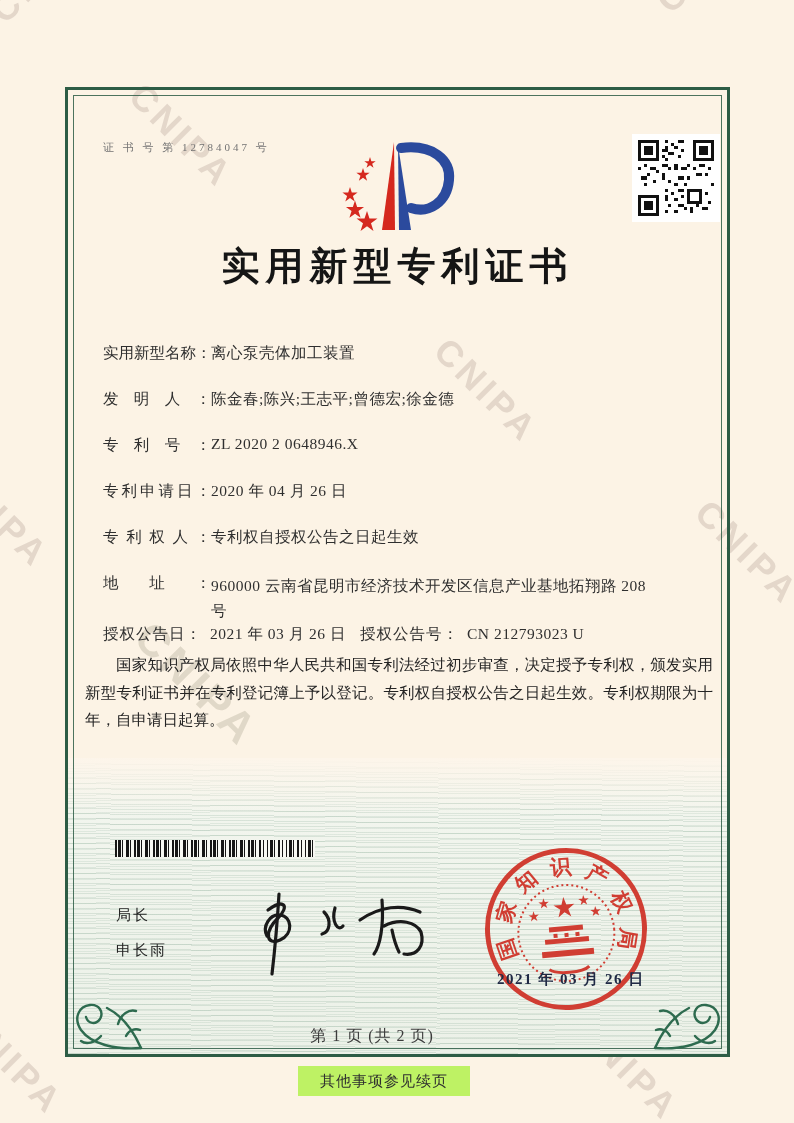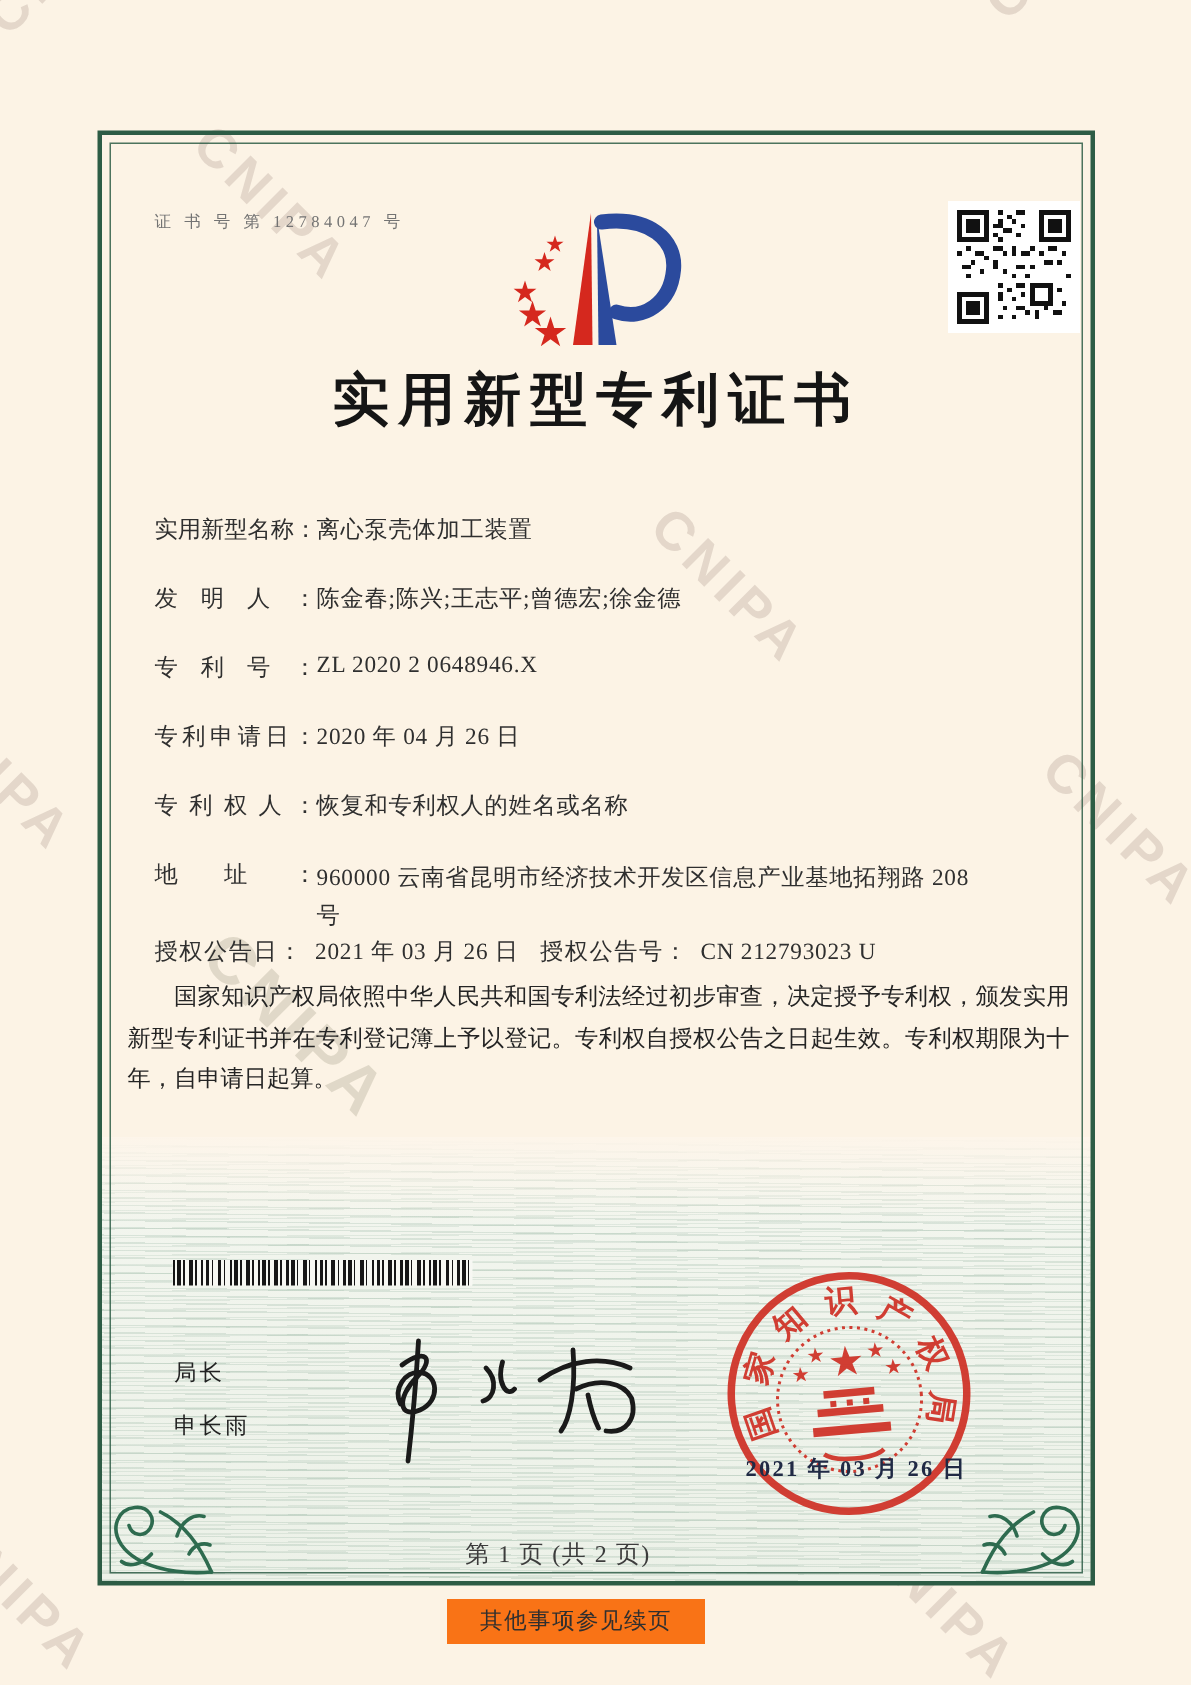--- a/index.html
+++ b/index.html
@@ -70,21 +70,21 @@
     text-align:center;font-size:21px;font-weight:700;color:#cf3126;line-height:24px;
     transform:rotate(var(--a)) translateY(-62px);}
   .emblem{position:absolute;left:26px;top:30px;}
   .seal-date{left:497px;top:970px;width:170px;font-size:15px;letter-spacing:1.5px;
     color:#202a45;font-weight:700;z-index:4;}
   .flourish{z-index:2;}
   .flourish.l{left:71px;top:984px;}
   .flourish.r{left:653px;top:984px;transform:scaleX(-1);}
   .page-ind{left:292px;top:1026px;width:160px;text-align:center;font-size:16px;
     letter-spacing:1px;color:#3c3c3c;z-index:2;}
-  .contin{left:298px;top:1066px;width:172px;height:30px;background:#f97316;z-index:2;
+  .contin{left:298px;top:1066px;width:172px;height:30px;background:#bef264;z-index:2;
     text-align:center;line-height:30px;font-size:15px;letter-spacing:1px;color:#2f2f2f;}
 </style>
 </head>
 <body>
 
 <span class="wm" style="left:-18px;top:2px;transform:rotate(-45deg);">CNIPA</span>
 <span class="wm" style="left:150px;top:75px;transform:rotate(45deg);">CNIPA</span>
 <span class="wm" style="left:648px;top:-8px;transform:rotate(-45deg);">CNIPA</span>
 <span class="wm" style="left:-34px;top:455px;transform:rotate(45deg);">CNIPA</span>
 <span class="wm" style="left:455px;top:330px;transform:rotate(45deg);">CNIPA</span>
@@ -129,21 +129,21 @@
 <div class="abs row" style="top:389px;">
   <span class="flabel">发明人：</span><span class="fvalue">陈金春;陈兴;王志平;曾德宏;徐金德</span>
 </div>
 <div class="abs row" style="top:435px;">
   <span class="flabel">专利号：</span><span class="fvalue">ZL 2020 2 0648946.X</span>
 </div>
 <div class="abs row" style="top:481px;">
   <span class="flabel">专利申请日：</span><span class="fvalue">2020 年 04 月 26 日</span>
 </div>
 <div class="abs row" style="top:527px;">
-  <span class="flabel">专利权人：</span><span class="fvalue">恢复和专利权人的姓名或名称</span>
+  <span class="flabel">专利权人：</span><span class="fvalue">专利权自授权公告之日起生效</span>
 </div>
 <div class="abs row" style="top:573px;">
   <span class="flabel">地址：</span><span class="fvalue wrap">960000 云南省昆明市经济技术开发区信息产业基地拓翔路 208 号</span>
 </div>
 <div class="abs row" style="top:624px;">
   <span class="grant-label">授权公告日：</span><span class="grant-value">2021 年 03 月 26 日</span>
 </div>
 <div class="abs row" style="top:624px;left:360px;">
   <span class="grant-label">授权公告号：</span><span class="grant-value">CN 212793023 U</span>
 </div>

